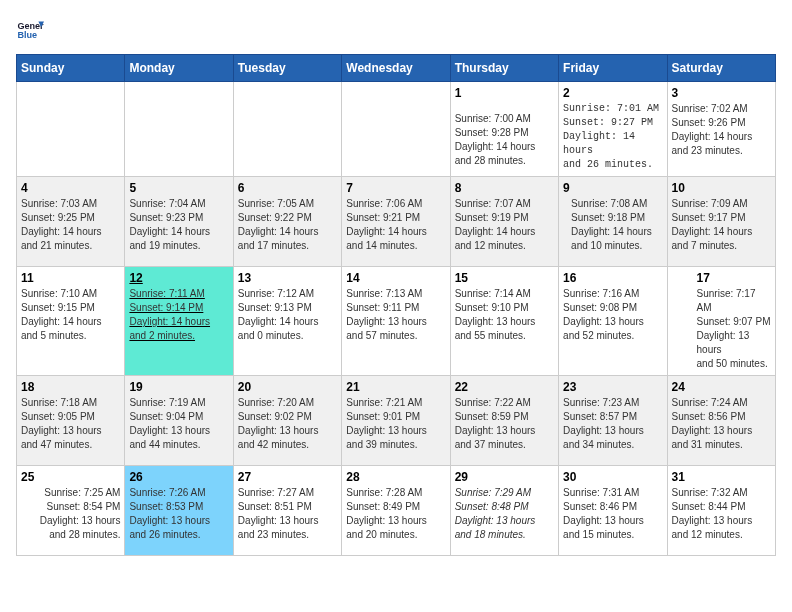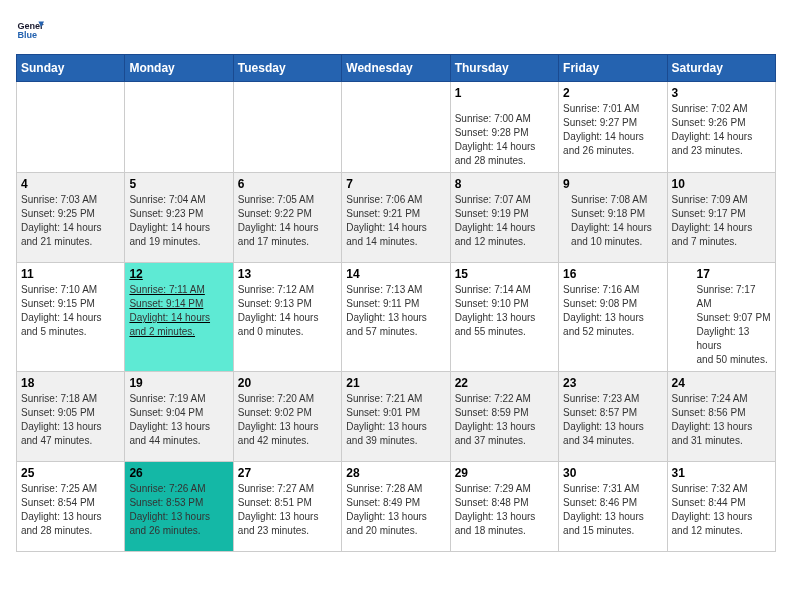--- a/index.html
+++ b/index.html
@@ -118,21 +118,21 @@
         <td class="empty-cell"></td>
         <td style="background: rgb(255, 255, 255);">
           <div class="day-number">1</div>
           <div class="day-info" style="white-space: pre-line; margin-top: 12px;">Sunrise: 7:00 AM
 Sunset: 9:28 PM
 Daylight: 14 hours
 and 28 minutes.</div>
         </td>
         <td style="background: rgb(255, 255, 255);">
           <div class="day-number">2</div>
-          <div class="day-info" style="white-space: pre-line;">Sunrise: 7:01 AM
+          <div class="day-info" style="white-space: pre-line; font-family: Liberation Mono, monospace;">Sunrise: 7:01 AM
 Sunset: 9:27 PM
 Daylight: 14 hours
 and 26 minutes.</div>
         </td>
         <td style="background: rgb(255, 255, 255);">
           <div class="day-number">3</div>
           <div class="day-info" style="white-space: pre-line;">Sunrise: 7:02 AM
 Sunset: 9:26 PM
 Daylight: 14 hours
 and 23 minutes.</div>
@@ -287,26 +287,26 @@
           <div class="day-number">24</div>
           <div class="day-info" style="white-space: pre-line;">Sunrise: 7:24 AM
 Sunset: 8:56 PM
 Daylight: 13 hours
 and 31 minutes.</div>
         </td>
       </tr>
       <tr>
         <td style="background: rgb(255, 255, 255);">
           <div class="day-number">25</div>
-          <div class="day-info" style="white-space: pre-line;">Sunrise: 7:25 AM
+          <div class="day-info" style="white-space: pre-line; text-align: right;">Sunrise: 7:25 AM
 Sunset: 8:54 PM
 Daylight: 13 hours
 and 28 minutes.</div>
         </td>
-        <td style="background: #14b8a6;">
+        <td style="background: #7dd3fc;">
           <div class="day-number">26</div>
           <div class="day-info" style="white-space: pre-line;">Sunrise: 7:26 AM
 Sunset: 8:53 PM
 Daylight: 13 hours
 and 26 minutes.</div>
         </td>
         <td style="background: rgb(255, 255, 255);">
           <div class="day-number">27</div>
           <div class="day-info" style="white-space: pre-line;">Sunrise: 7:27 AM
 Sunset: 8:51 PM
@@ -315,21 +315,21 @@
         </td>
         <td style="background: rgb(255, 255, 255);">
           <div class="day-number">28</div>
           <div class="day-info" style="white-space: pre-line;">Sunrise: 7:28 AM
 Sunset: 8:49 PM
 Daylight: 13 hours
 and 20 minutes.</div>
         </td>
         <td style="background: rgb(255, 255, 255);">
           <div class="day-number">29</div>
-          <div class="day-info" style="white-space: pre-line;">Sunrise: 7:29 AM
+          <div class="day-info" style="white-space: pre-line; font-style: italic;">Sunrise: 7:29 AM
 Sunset: 8:48 PM
 Daylight: 13 hours
 and 18 minutes.</div>
         </td>
         <td style="background: rgb(255, 255, 255);">
           <div class="day-number">30</div>
           <div class="day-info" style="white-space: pre-line;">Sunrise: 7:31 AM
 Sunset: 8:46 PM
 Daylight: 13 hours
 and 15 minutes.</div>

